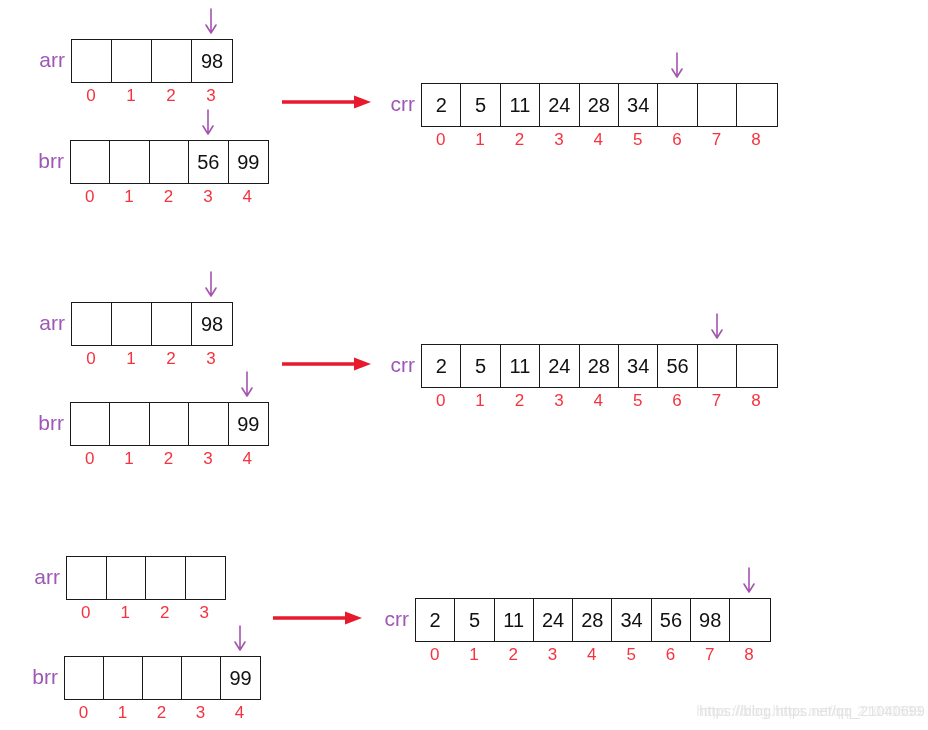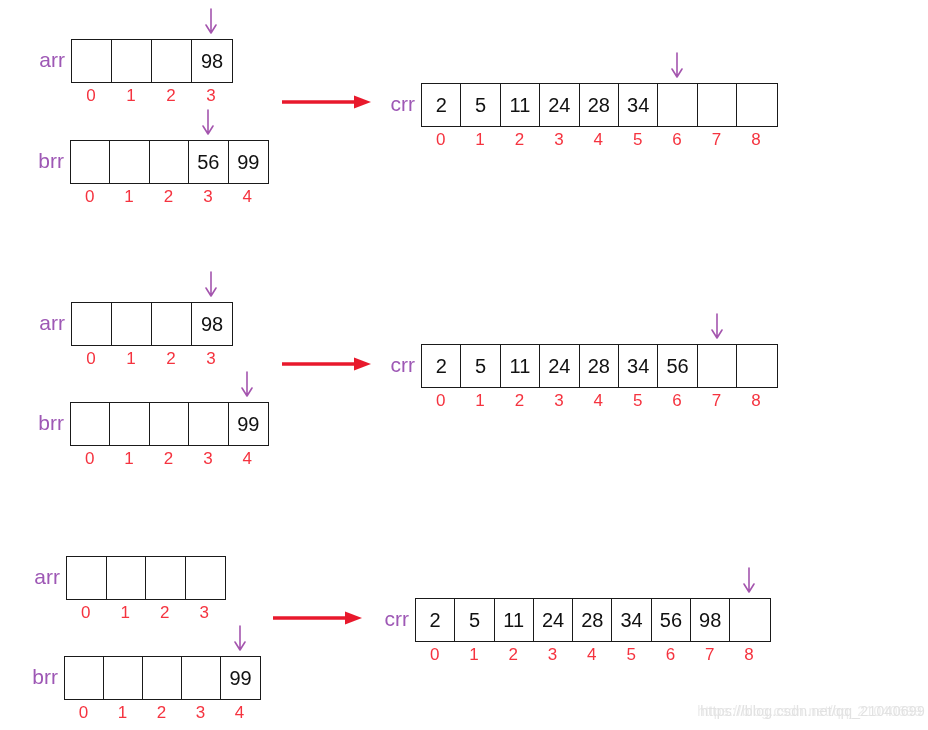--- a/index.html
+++ b/index.html
@@ -16,21 +16,21 @@
   .idx{position:absolute;font-size:17px;line-height:18px;color:var(--index);text-align:center;}
   .pointer{position:absolute;width:16px;height:28px;}
   .merge{position:absolute;width:92px;height:16px;}
   .watermark{position:absolute;right:3px;top:703px;font-size:14px;color:var(--wm);
              text-shadow:-3px 0 0 #ececec;letter-spacing:0.3px;}
 </style>
 </head>
 <body>
 
 <div class="canvas">
-  <div class="watermark">https://blog.csdn.net/qq_21040699</div>
+  <div class="watermark">https://blog.https.net/qq_21040699</div>
 <div class="arr-label" style="left: 21px; top: 47px; width: 44px;">arr</div>
     <div class="arr-box" style="left: 71px; top: 39px; height: 42px;">
       <div class="cell" style="width: 40px;"></div>
       <div class="cell" style="width: 40px;"></div>
       <div class="cell" style="width: 40px;"></div>
       <div class="cell" style="width: 40px;">98</div>
     </div>
     <div class="idx" style="left: 71px; top: 87px; width: 40px;">0</div>
     <div class="idx" style="left: 111px; top: 87px; width: 40px;">1</div>
     <div class="idx" style="left: 151px; top: 87px; width: 40px;">2</div>

